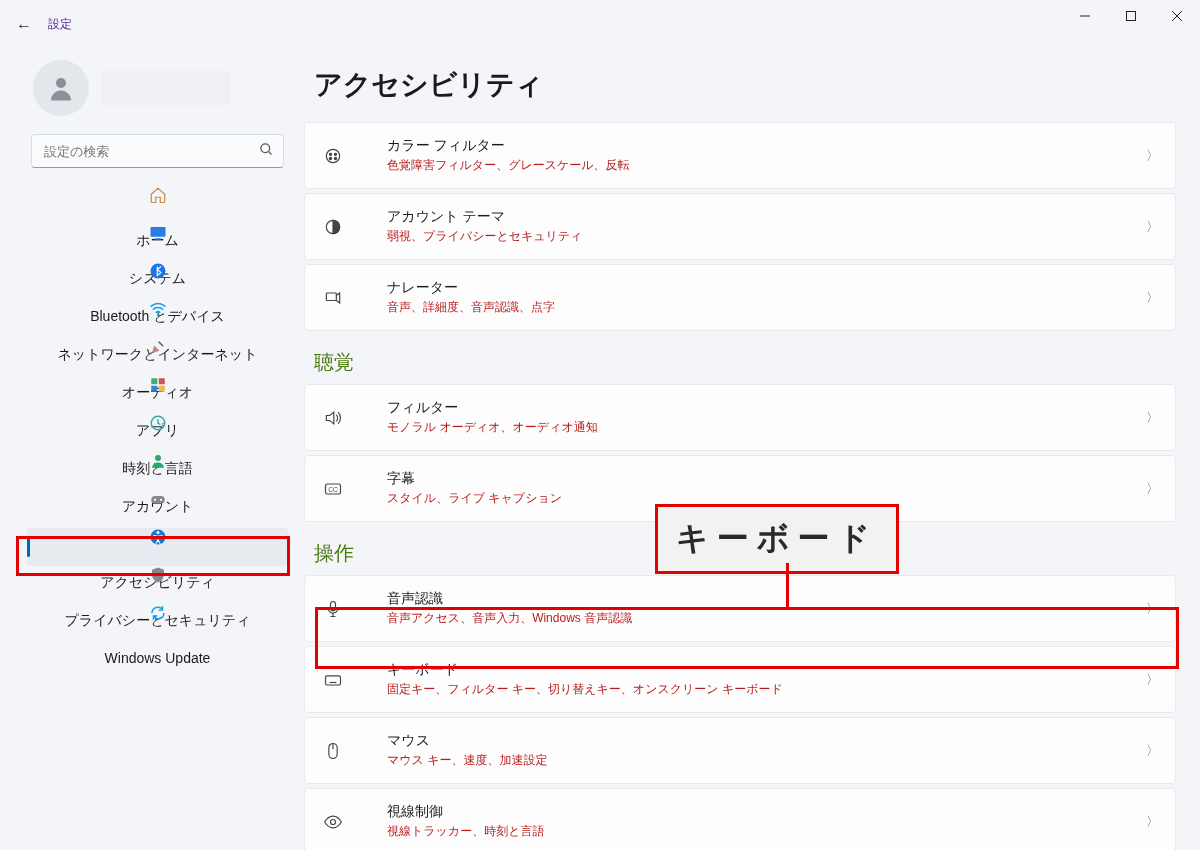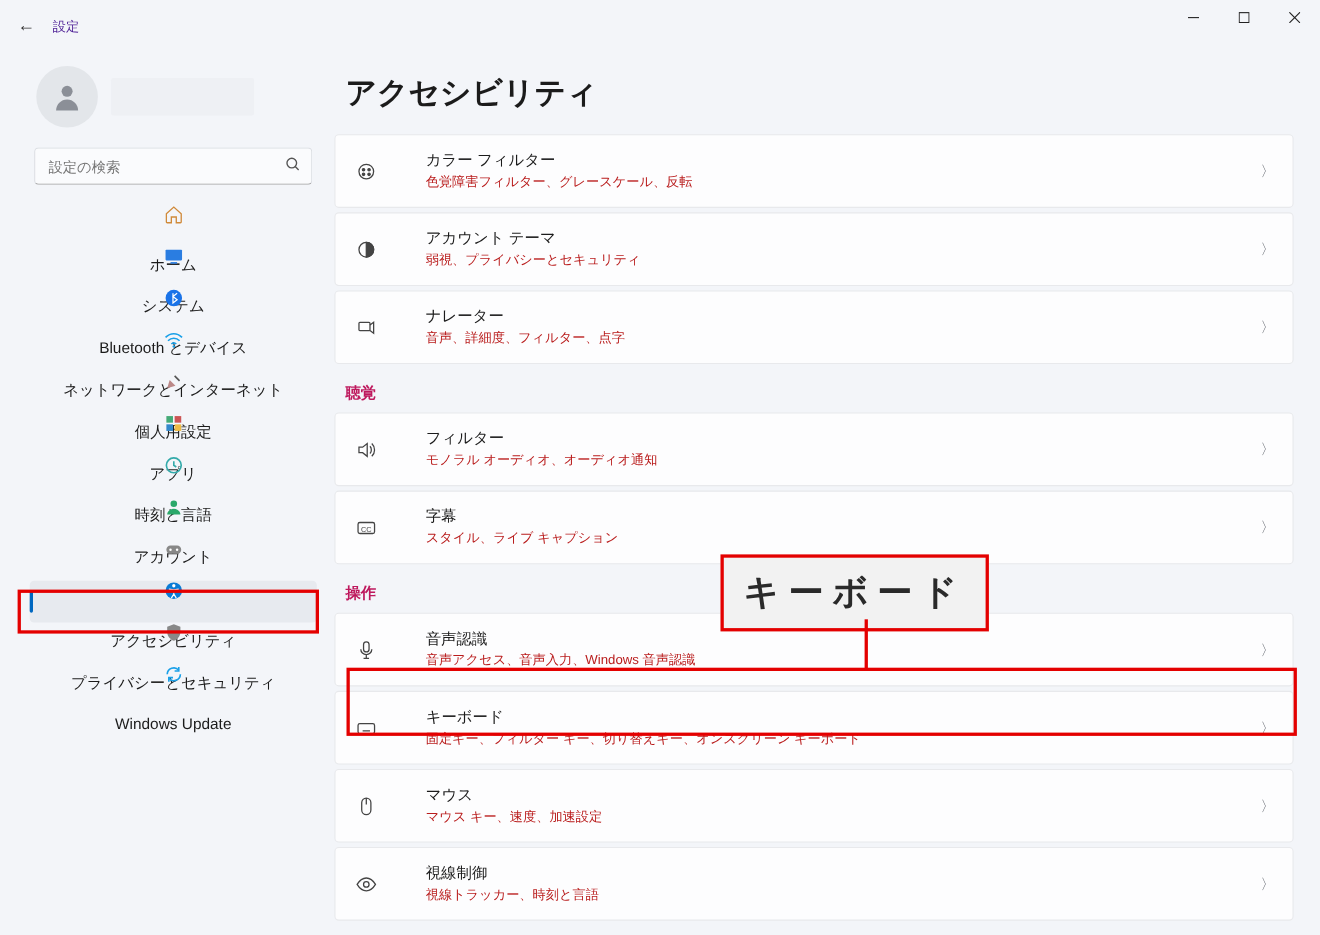--- a/index.html
+++ b/index.html
@@ -28,21 +28,21 @@
   .navlist { list-style: none; }
   .navitem { display: flex; align-items: center; gap: 28px; height: 38px; padding: 0 10px; border-radius: 4px; cursor: pointer; font-size: 14px; color: #1b1b1b; position: relative; flex-direction: column; }
   .navitem.selected { background: #e7eaef; }
   .navitem.selected::before { content: ""; position: absolute; left: 0; top: 9px; bottom: 9px; width: 3px; background: #0067c0; border-radius: 2px; }
   .navicon { width: 18px; height: 18px; display: flex; align-items: center; justify-content: center; }
   .navicon svg { width: 18px; height: 18px; }
 
   
   .main { flex: 1; padding: 18px 24px 0 4px; overflow-y: auto; }
   .pagetitle { font-size: 28px; font-weight: 600; color: #1b1b1b; margin: 0 0 18px 10px; }
-  .section-label { font-size: 14px; font-weight: 700; color: #be185d; margin: 18px 0 8px 10px; }
+  .section-label { font-size: 20px; font-weight: 400; color: #4d7c0f; margin: 18px 0 8px 10px; }
 
   .card { background: #fdfdfe; border: 1px solid #e8e9ec; border-radius: 4px; display: flex; align-items: center; padding: 14px 16px; margin-bottom: 4px; cursor: pointer; position: relative; gap: 24px; }
   .card .cicon { width: 24px; margin-right: 18px; display: flex; align-items: center; justify-content: center; color: #444; }
   .card .cicon svg { width: 20px; height: 20px; fill: none; stroke: #444; stroke-width: 1.4; }
   .card .ctexts { flex: 1; }
   .card .ctitle { font-size: 14px; color: #1b1b1b; }
   .card .csub { font-size: 12px; color: #b91c1c; margin-top: 2px; }
   .card .chev { color: #6b6f76; font-size: 13px; }
 
   
@@ -133,21 +133,21 @@
           </span>
         <span>ネットワークとインターネット</span>
       </li>
       <li class="navitem">
         <span class="navicon">
             <svg viewBox="0 0 24 24">
               <path d="M4 20l3-10 7 7-10 3z" fill="#b88"></path>
               <path d="M13 5l6 6" stroke="#555" stroke-width="2"></path>
             </svg>
           </span>
-        <span>個人用設定</span>
+        <span>オーディオ</span>
       </li>
       <li class="navitem">
         <span class="navicon">
             <svg viewBox="0 0 24 24">
               <rect x="3" y="3" width="8" height="8" fill="#4a7"></rect>
               <rect x="13" y="3" width="8" height="8" fill="#c55"></rect>
               <rect x="3" y="13" width="8" height="8" fill="#38c"></rect>
               <rect x="13" y="13" width="8" height="8" fill="#eb4"></rect>
             </svg>
           </span>
@@ -245,21 +245,21 @@
     </div>
     <div class="card">
       <span class="cicon">
           <svg viewBox="0 0 24 24">
             <rect x="4" y="6" width="12" height="9" rx="1"></rect>
             <path d="M16 9l4-3v12l-4-3"></path>
           </svg>
         </span>
       <div class="ctexts">
         <div class="ctitle">ナレーター</div>
-        <div class="csub">音声、詳細度、フィルター、点字</div>
+        <div class="csub">音声、詳細度、音声認識、点字</div>
       </div>
       <span class="chev">〉</span>
     </div>
 
     <div class="section-label">聴覚</div>
     <div class="card">
       <span class="cicon">
           <svg viewBox="0 0 24 24">
             <path d="M4 9v6h4l5 4V5L8 9z"></path>
             <path d="M16 8c2 2 2 6 0 8M18 5c4 4 4 10 0 14"></path>

